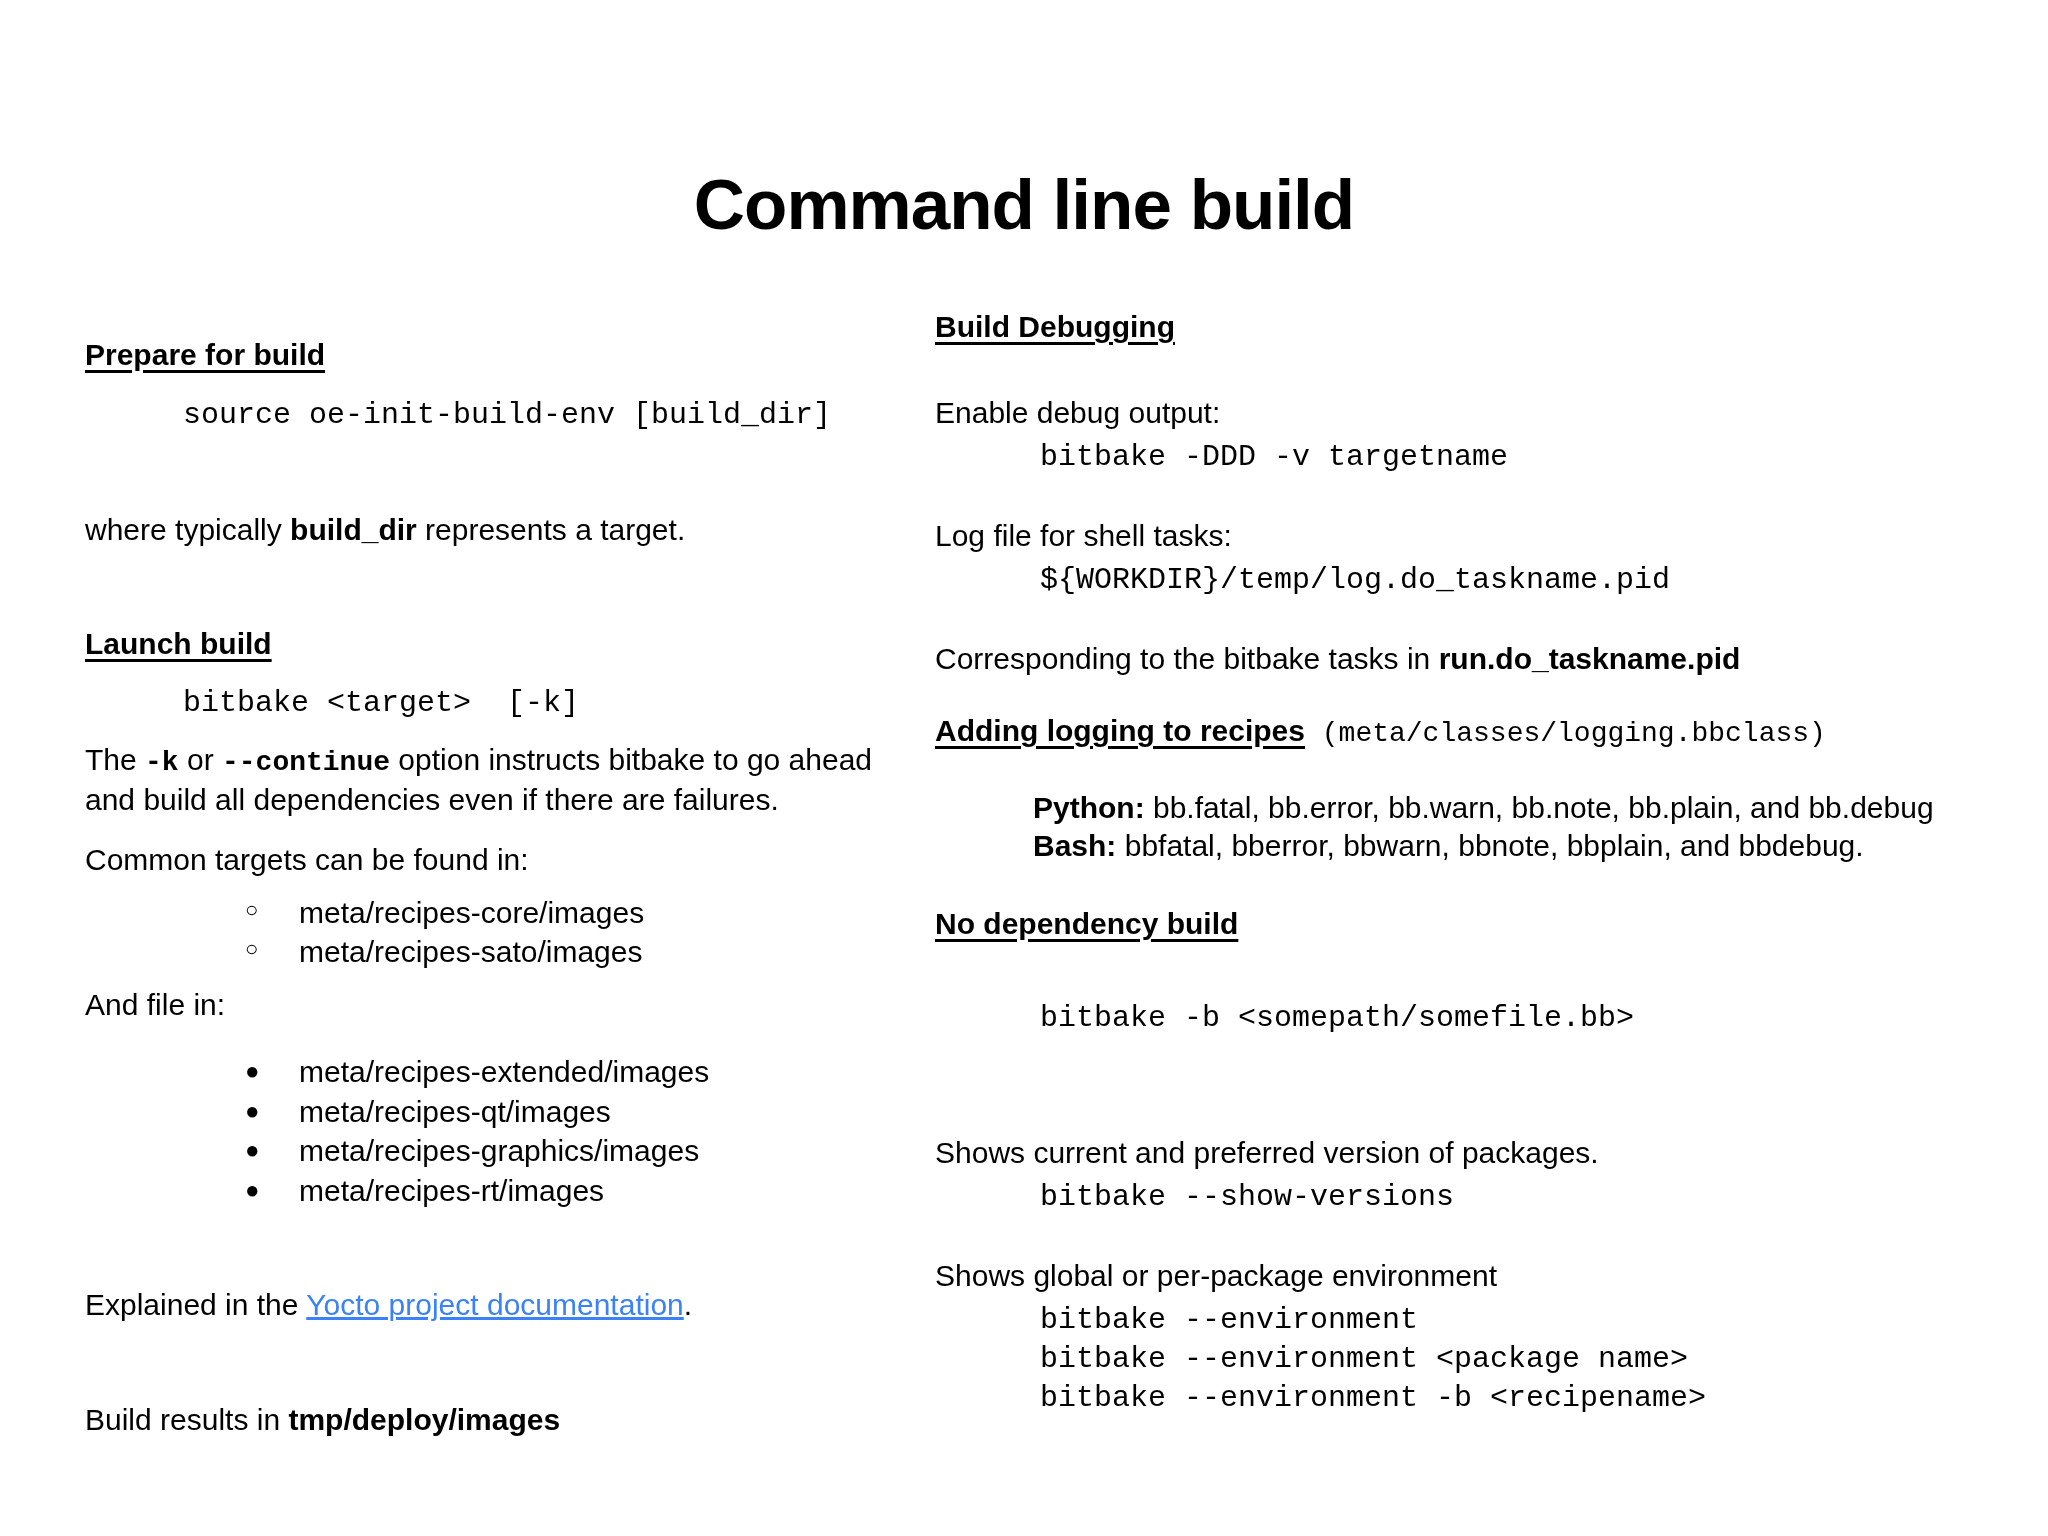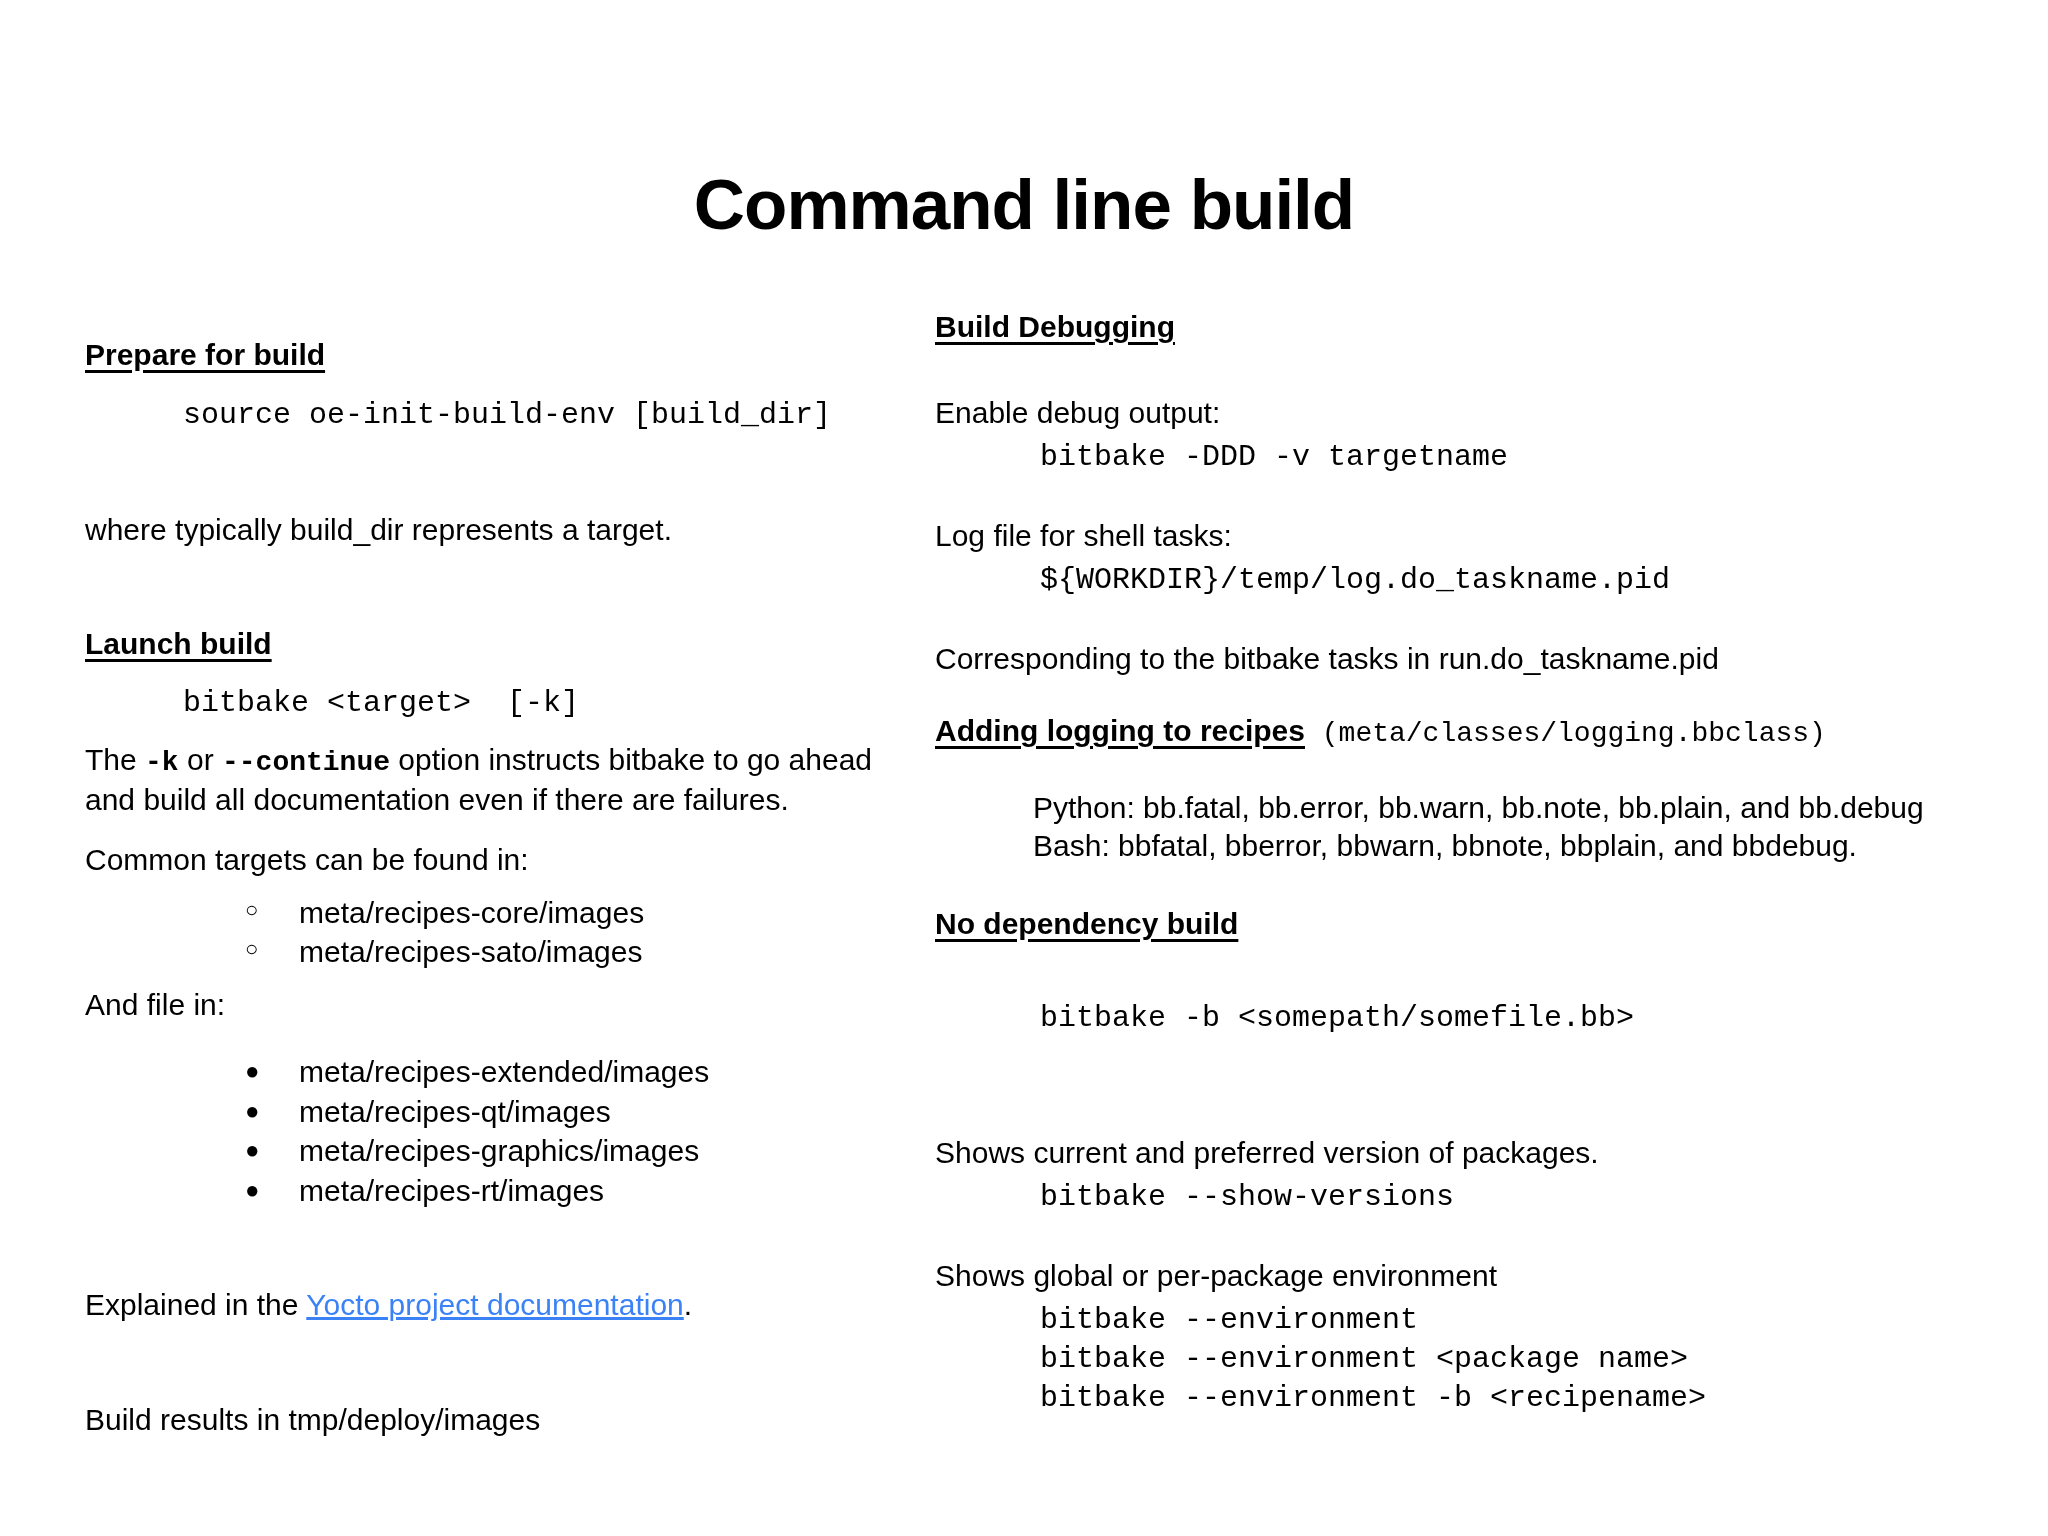--- a/index.html
+++ b/index.html
@@ -63,21 +63,21 @@
     font-weight: normal;
     font-size: 28px;
     text-decoration: none;
     text-align: center;
   }
   .para {
     font-size: 30px;
     line-height: 1.27;
     margin: 0;
   }
-  .para b { font-weight: normal; }
+  .para b { font-weight: bold; }
   .code {
     font-family: "Liberation Mono", monospace;
     font-size: 30px;
     line-height: 1.3;
     margin: 0;
     white-space: pre;
   }
   .code-indent-1 { padding-left: 98px; }
   .code-indent-2 { padding-left: 105px; }
   .mono-bold {
@@ -139,21 +139,21 @@
 
     <div class="sp-76"></div>
     <div class="para"><span>where typically </span><b>build_dir</b><span> represents a target.</span></div>
 
     <div class="sp-76"></div>
     <div class="heading">Launch build</div>
     <div class="sp-22"></div>
     <div class="code code-indent-1">bitbake &lt;target&gt;  [-k]</div>
 
     <div class="sp-18"></div>
-    <div class="para"><span>The </span><span class="mono-bold">-k</span><span> or </span><span class="mono-bold">--continue</span><span> option instructs bitbake to go ahead and build all documentation even  if there are failures.</span></div>
+    <div class="para"><span>The </span><span class="mono-bold">-k</span><span> or </span><span class="mono-bold">--continue</span><span> option instructs bitbake to go ahead and build all dependencies even  if there are failures.</span></div>
 
     <div class="sp-22"></div>
     <div class="para">Common targets can be found in:</div>
 
     <div class="sp-14"></div>
     <ul class="bullets hollow">
       <li><span class="marker">○</span><span>meta/recipes-core/images</span></li>
       <li><span class="marker">○</span><span>meta/recipes-sato/images</span></li>
     </ul>
 

